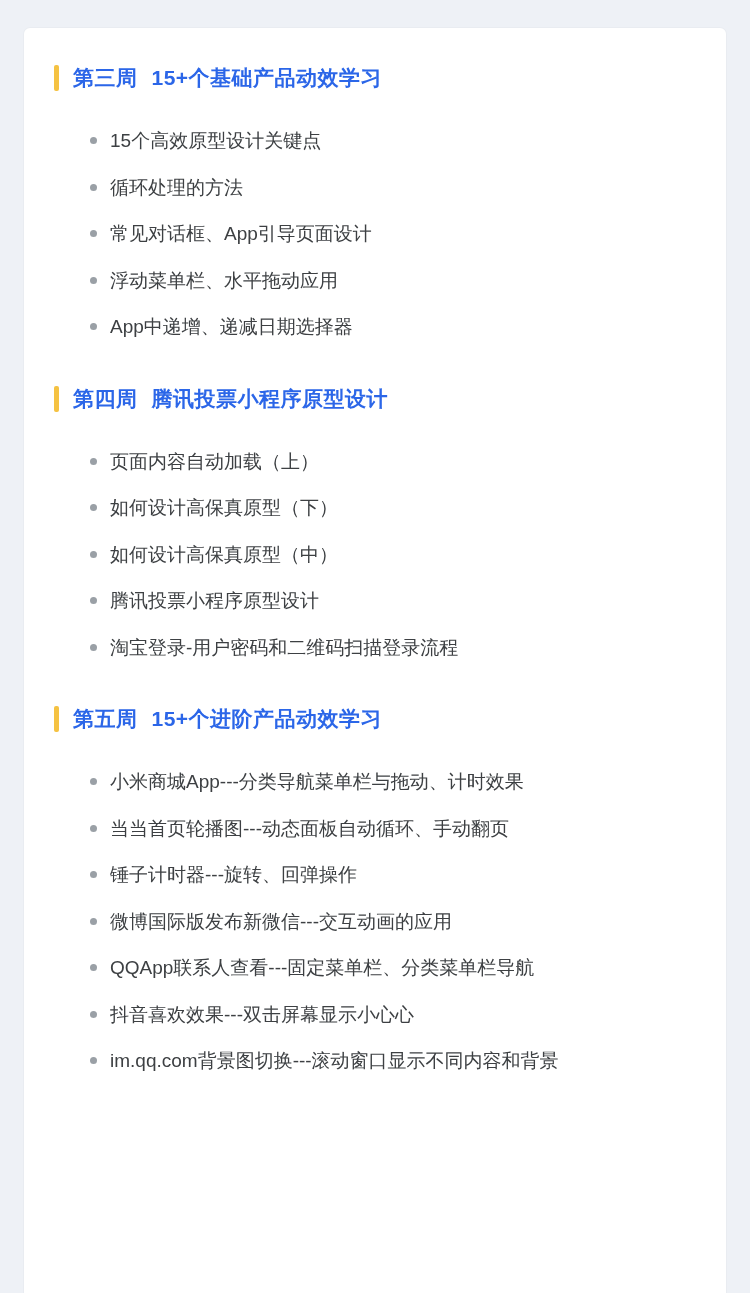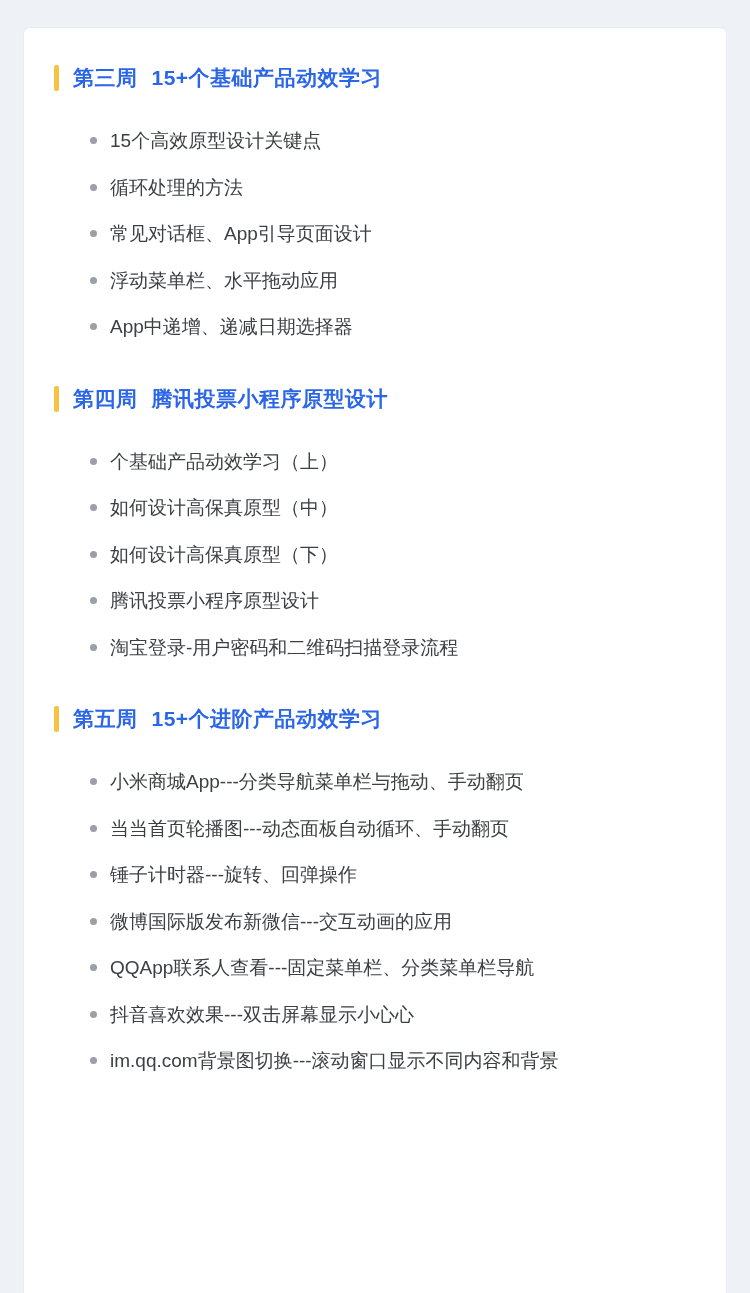--- a/index.html
+++ b/index.html
@@ -104,35 +104,35 @@
         <li>App中递增、递减日期选择器</li>
       </ul>
     </div>
 
     <div class="section">
       <div class="sec-head">
         <span class="sec-bar"></span>
         <span class="sec-title"><span class="sec-week">第四周</span><span>腾讯投票小程序原型设计</span></span>
       </div>
       <ul class="items">
-        <li>个基础产品动效学习（上）</li>
+        <li>页面内容自动加载（上）</li>
+        <li>如何设计高保真原型（下）</li>
         <li>如何设计高保真原型（中）</li>
-        <li>如何设计高保真原型（下）</li>
         <li>腾讯投票小程序原型设计</li>
         <li>淘宝登录-用户密码和二维码扫描登录流程</li>
       </ul>
     </div>
 
     <div class="section">
       <div class="sec-head">
         <span class="sec-bar"></span>
         <span class="sec-title"><span class="sec-week">第五周</span><span>15+个进阶产品动效学习</span></span>
       </div>
       <ul class="items">
-        <li>小米商城App---分类导航菜单栏与拖动、手动翻页</li>
+        <li>小米商城App---分类导航菜单栏与拖动、计时效果</li>
         <li>当当首页轮播图---动态面板自动循环、手动翻页</li>
         <li>锤子计时器---旋转、回弹操作</li>
         <li>微博国际版发布新微信---交互动画的应用</li>
         <li>QQApp联系人查看---固定菜单栏、分类菜单栏导航</li>
         <li>抖音喜欢效果---双击屏幕显示小心心</li>
         <li>im.qq.com背景图切换---滚动窗口显示不同内容和背景</li>
       </ul>
     </div>
 
   </div>

